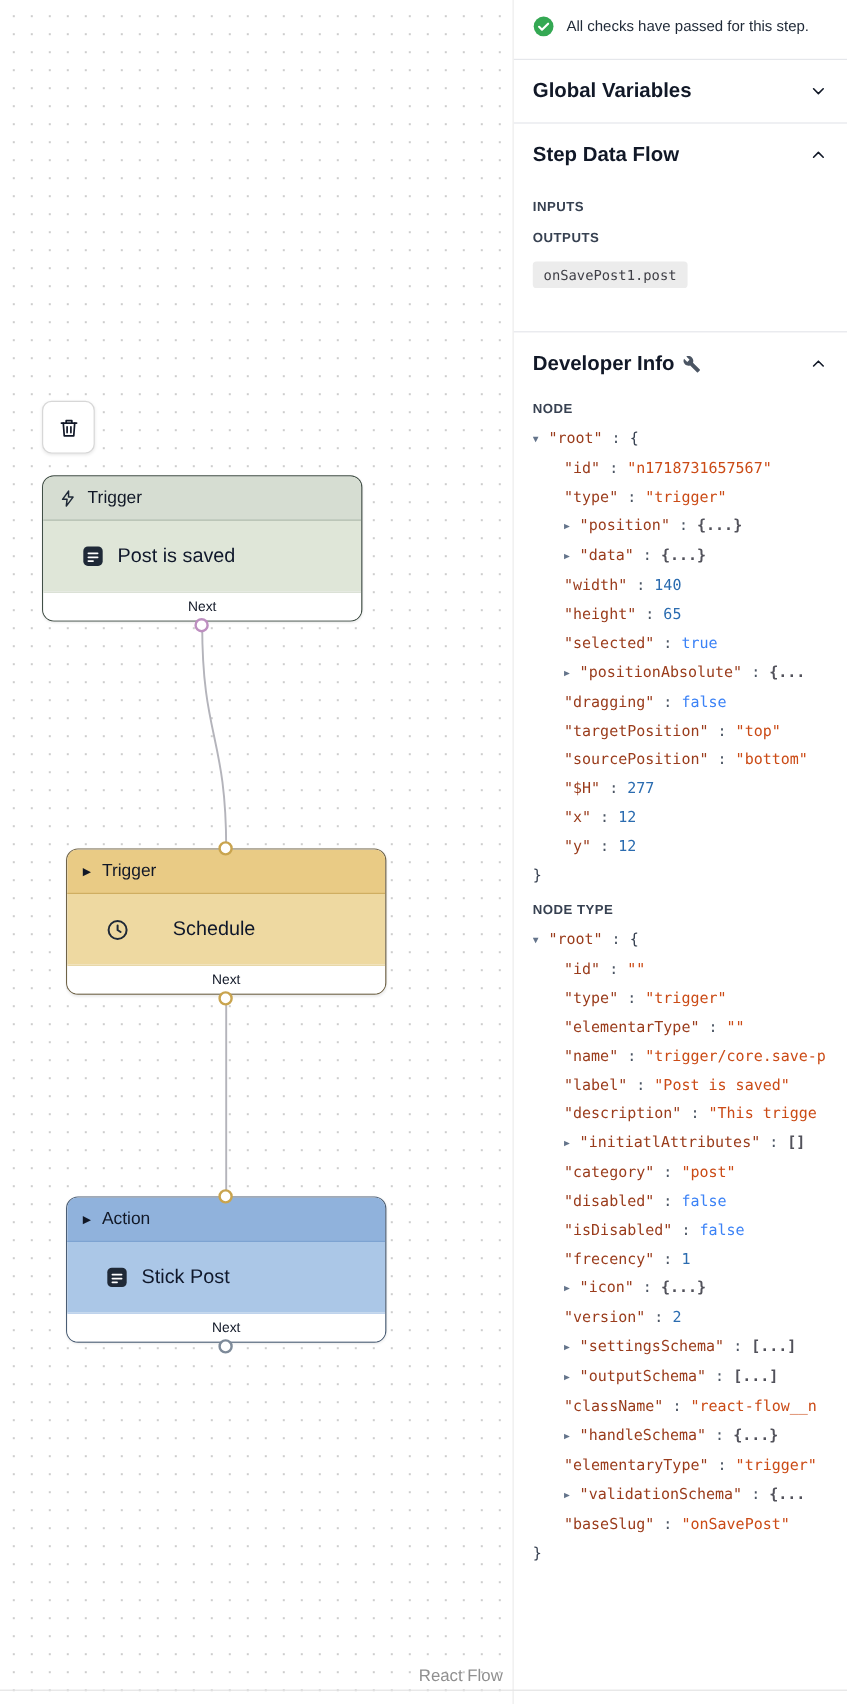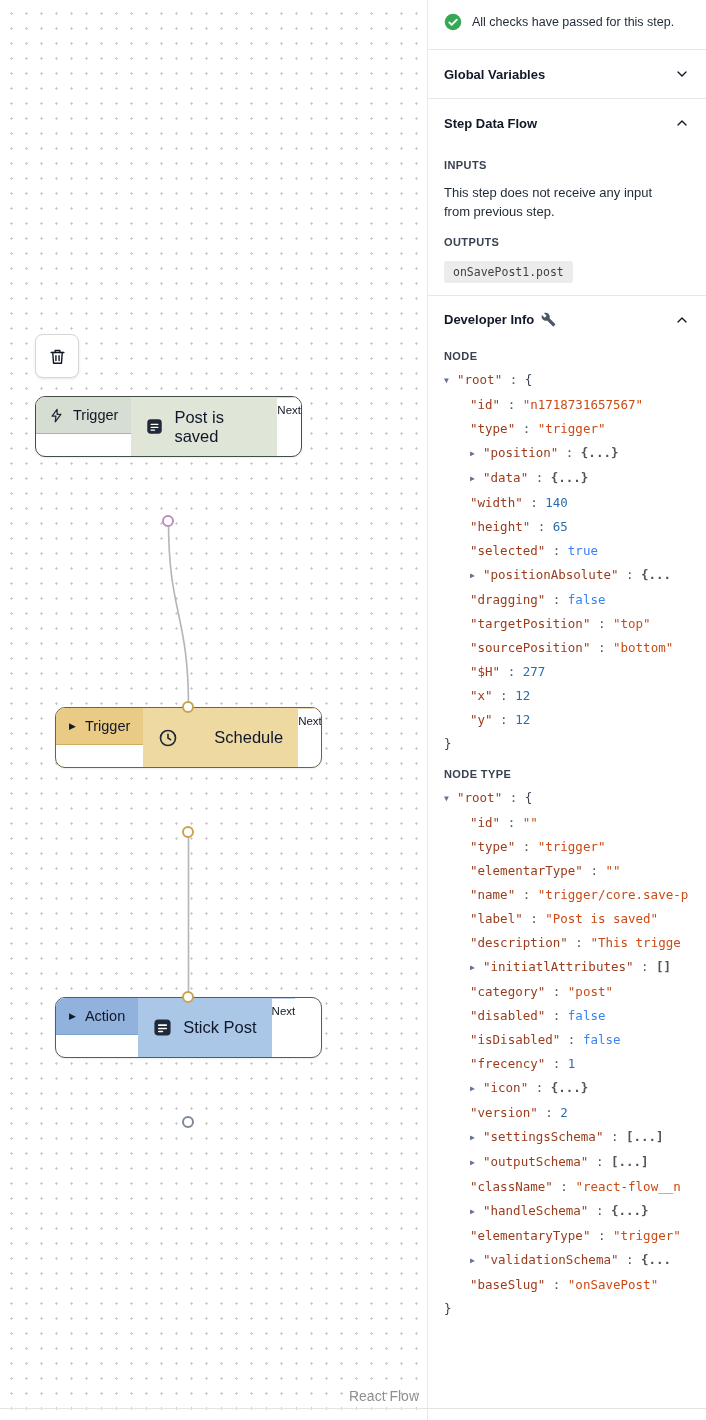--- a/index.html
+++ b/index.html
@@ -10,61 +10,61 @@
   
   .canvas { position:relative; width:427px; height:1420px; background:#fff;
     background-image:radial-gradient(circle,#cdcdcd 1.1px,transparent 1.1px);
     background-size:15px 15px; background-position:4px 6px; overflow:hidden; }
   .edges { position:absolute; inset:0; }
   .delete-btn { position:absolute; left:35px; top:334px; width:44px; height:44px;
     background:#fff; border:1px solid #d7d7d7; border-radius:8px; cursor:pointer;
     display:flex; align-items:center; justify-content:center;
     box-shadow:0 1px 3px rgba(0,0,0,.10); }
   .node { position:absolute; width:267px; border-radius:10px; background:#fff;
-    display:flex; flex-direction:row; overflow:hidden; border:1.5px solid #555;
+    display:flex; flex-direction:column; overflow:hidden; border:1.5px solid #555;
     box-shadow:0 1px 2px rgba(0,0,0,.08); }
   .node-trigger  { left:35px; top:396px; border-color:#414f46; }
   .node-trigger  .node-header { background:#d6ddd2; border-bottom:1px solid #a9b6a7; }
   .node-trigger  .node-body   { background:#dfe6d8; }
   .node-trigger  .node-footer { border-top:1px solid #d3dacd; }
   .node-advanced { left:55px; top:707px; border-color:#6f6347; }
   .node-advanced .node-header { background:#e9cb85; border-bottom:1px solid #cfae61; }
   .node-advanced .node-body   { background:#eed9a1;gap:36px; }
   .node-advanced .node-footer { border-top:1px solid #e8d8a8; }
   .node-action   { left:55px; top:997px; border-color:#4a5d74; }
   .node-action   .node-header { background:#90b2dc; border-bottom:1px solid #7da3d2; }
   .node-action   .node-body   { background:#abc7e7; }
   .node-action   .node-footer { border-top:1px solid #bfd3ec; }
   .node-header { height:37px; display:flex; align-items:center; gap:9px;
     padding:0 13px; font-size:14.5px; font-weight:500; }
   .node-body { height:59px; display:flex; align-items:center; gap:11px;
-    padding:0 15px; font-size:16.5px; color:#0f172a; }
+    padding:0 32px; font-size:16.5px; color:#0f172a; }
   .node-footer { height:24px; background:#fff; display:flex; align-items:center;
     justify-content:center; font-size:11.5px; }
   .tri { font-size:9px; line-height:1; color:#111827; }
   .handle { position:absolute; width:12px; height:12px; border-radius:50%;
     background:#fff; border:2px solid #999; z-index:5; }
   .attribution { position:absolute; right:8px; bottom:16px; font-size:14px;
     color:#8f8f8f; cursor:pointer; }
   .bottom-line { position:absolute; left:0; right:0; bottom:11px; height:1px;
     background:#e3e3e3; z-index:9; }
 
   
   .panel { width:279px; height:1420px; background:#fff; border-left:1px solid #e8e8e8;
     overflow:hidden; }
   .check-section { display:flex; gap:10px; align-items:flex-start;
     padding:13px 16px 18px; border-bottom:1px solid #e5e7eb;
     font-size:12.5px; white-space:nowrap; }
   .check-section .msg { padding-top:2px; color:#1f2937; }
   .section-header { display:flex; align-items:center; justify-content:space-between;
     padding:16px; cursor:pointer; }
   .section-header .title-wrap { display:flex; align-items:center; gap:7px;
-    font-size:13px; font-weight:600; color:#111827; }
+    font-size:17px; font-weight:600; color:#111827; }
   .sec-global { border-bottom:1px solid #e5e7eb; }
-  .sec-flow { border-bottom:1px solid #e5e7eb; padding-bottom:12px; }
+  .sec-flow { border-bottom:1px solid #e5e7eb; padding-bottom:36px; }
   .sec-flow .section-body { padding:0 16px; }
   .mini-label { font-size:11px; font-weight:700; letter-spacing:.4px;
     color:#374151; }
   .sec-flow .mini-label { margin:14px 0 0; }
   .sec-flow p { font-size:13px; line-height:1.45; color:#1f2937; margin-top:13px;
     max-width:232px; }
   .chip { display:inline-block; margin-top:13px; background:#ececec;
     border-radius:3px; padding:4px 9px; font-family:"DejaVu Sans Mono", monospace;
     font-size:11.5px; color:#3f3f46; }
   .sec-dev { padding-bottom:10px; }
@@ -189,21 +189,20 @@
       <div class="section-header">
         <span class="title-wrap">
             <span>Step Data Flow</span>
           </span>
         <svg width="16" height="16" viewBox="0 0 24 24" fill="none" stroke="#111827" stroke-width="2" stroke-linecap="round" stroke-linejoin="round">
           <path d="M6 15l6-6 6 6"></path>
         </svg>
       </div>
       <div class="section-body">
         <div class="mini-label" style="margin-top:12px">INPUTS</div>
-        <p>This step does not receive any input from previous step.</p>
         <div class="mini-label">OUTPUTS</div>
         <span class="chip">onSavePost1.post</span>
       </div>
     </section>
 
     <section class="sec-dev">
       <div class="section-header">
         <span class="title-wrap">
           <span>Developer Info</span>
           <svg width="15" height="15" viewBox="0 0 24 24" fill="#4b5563">

